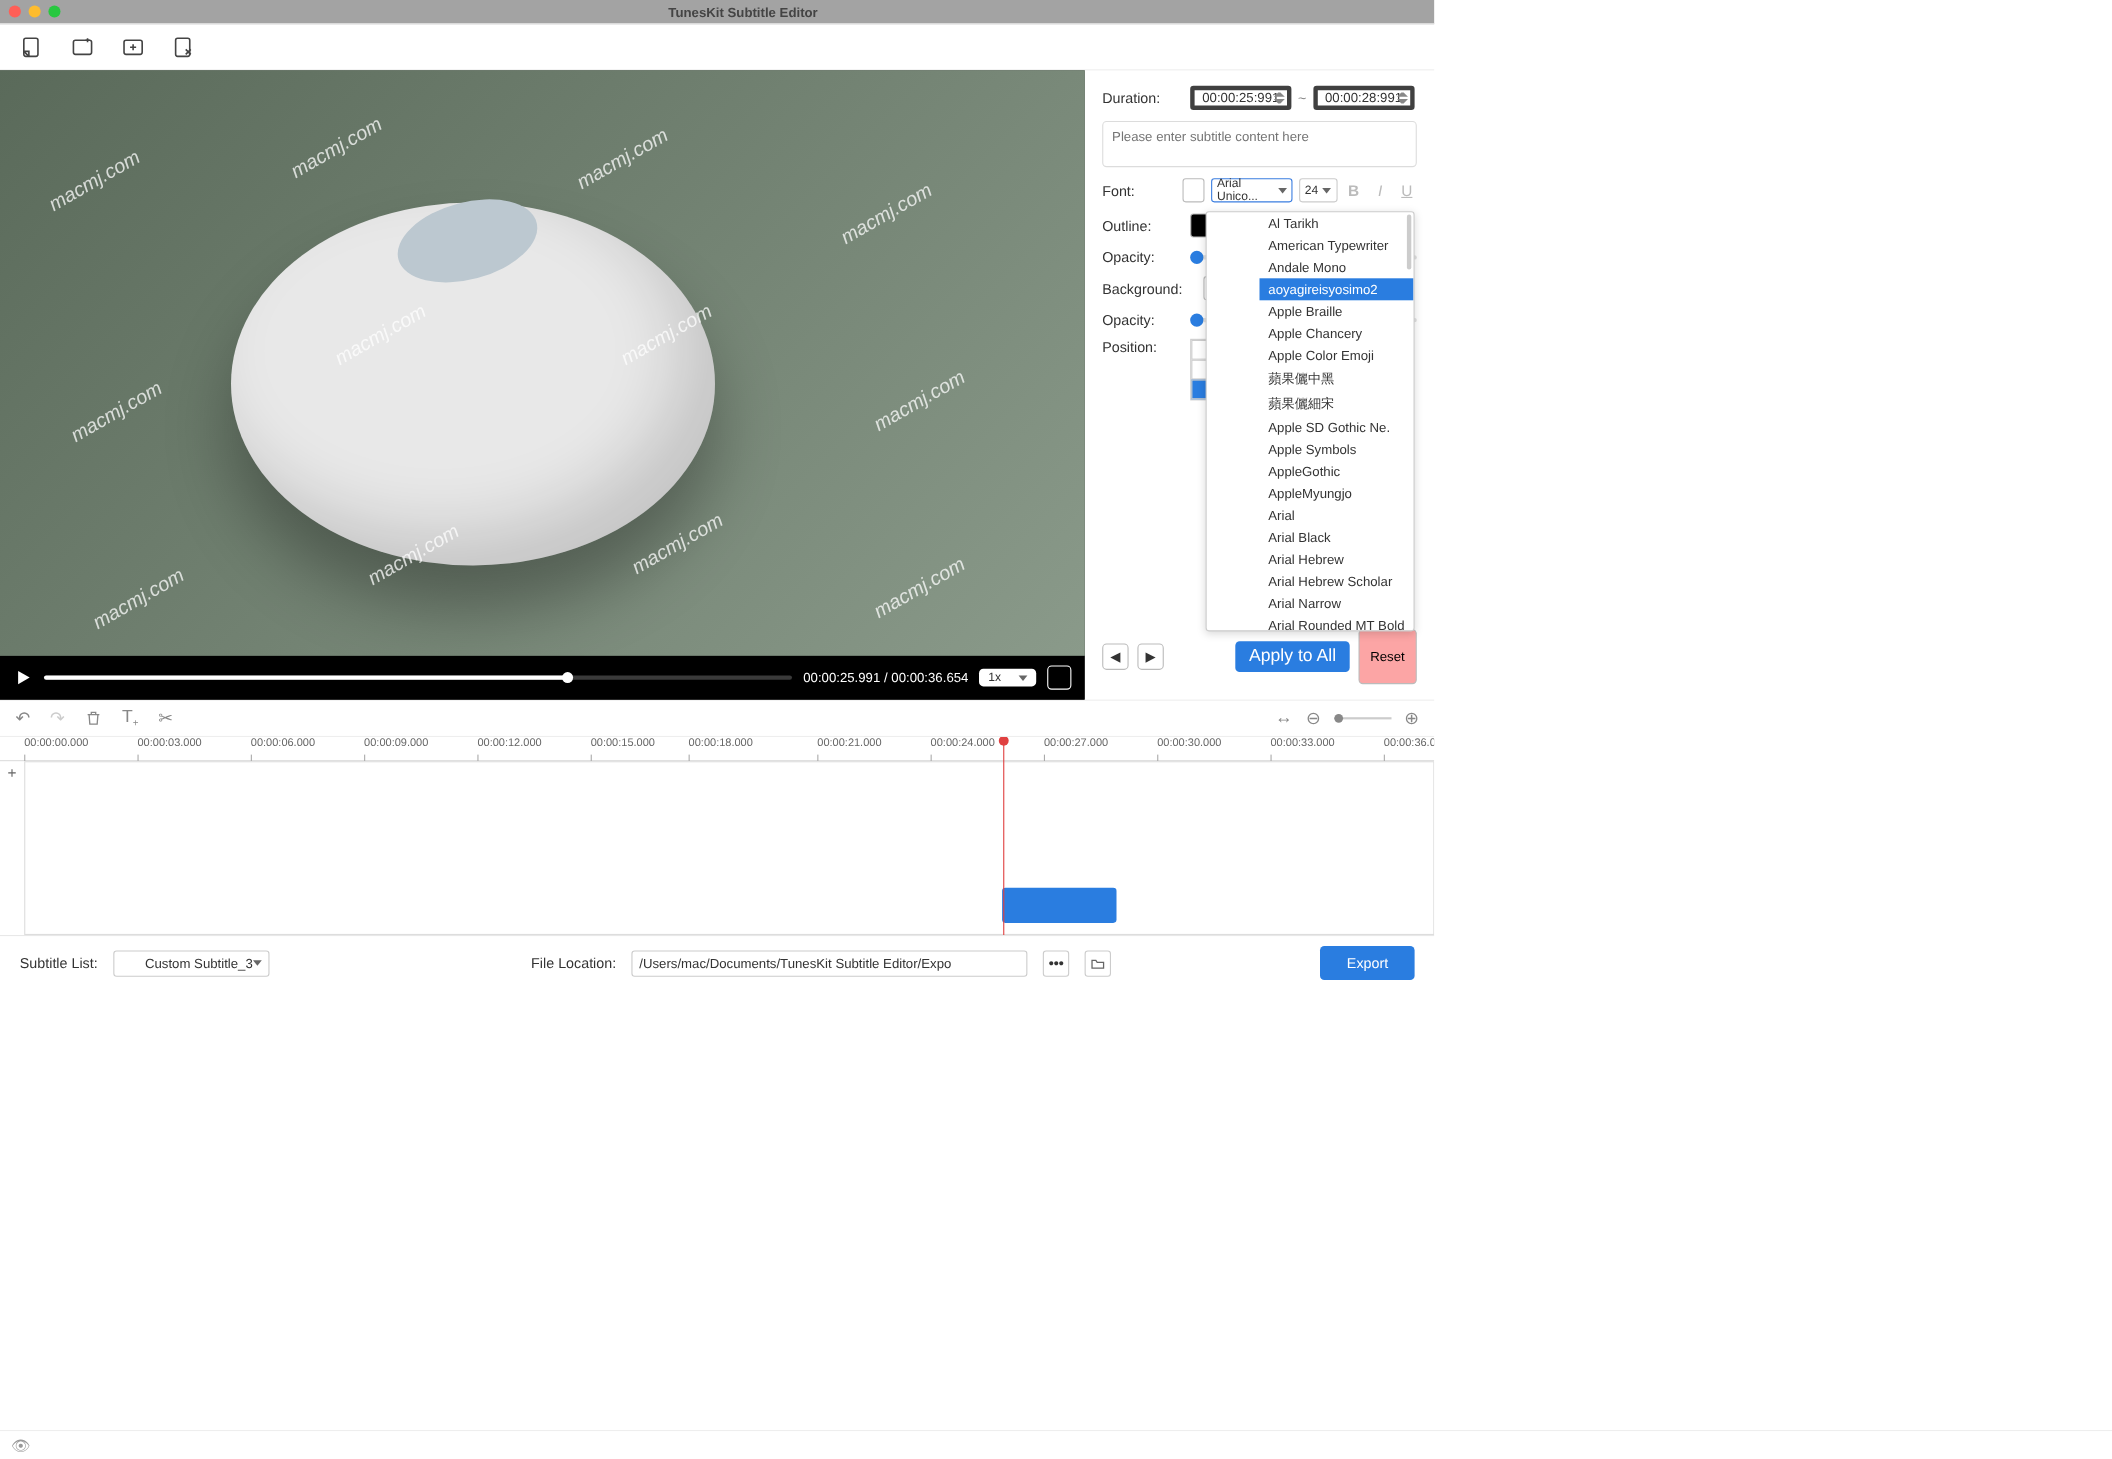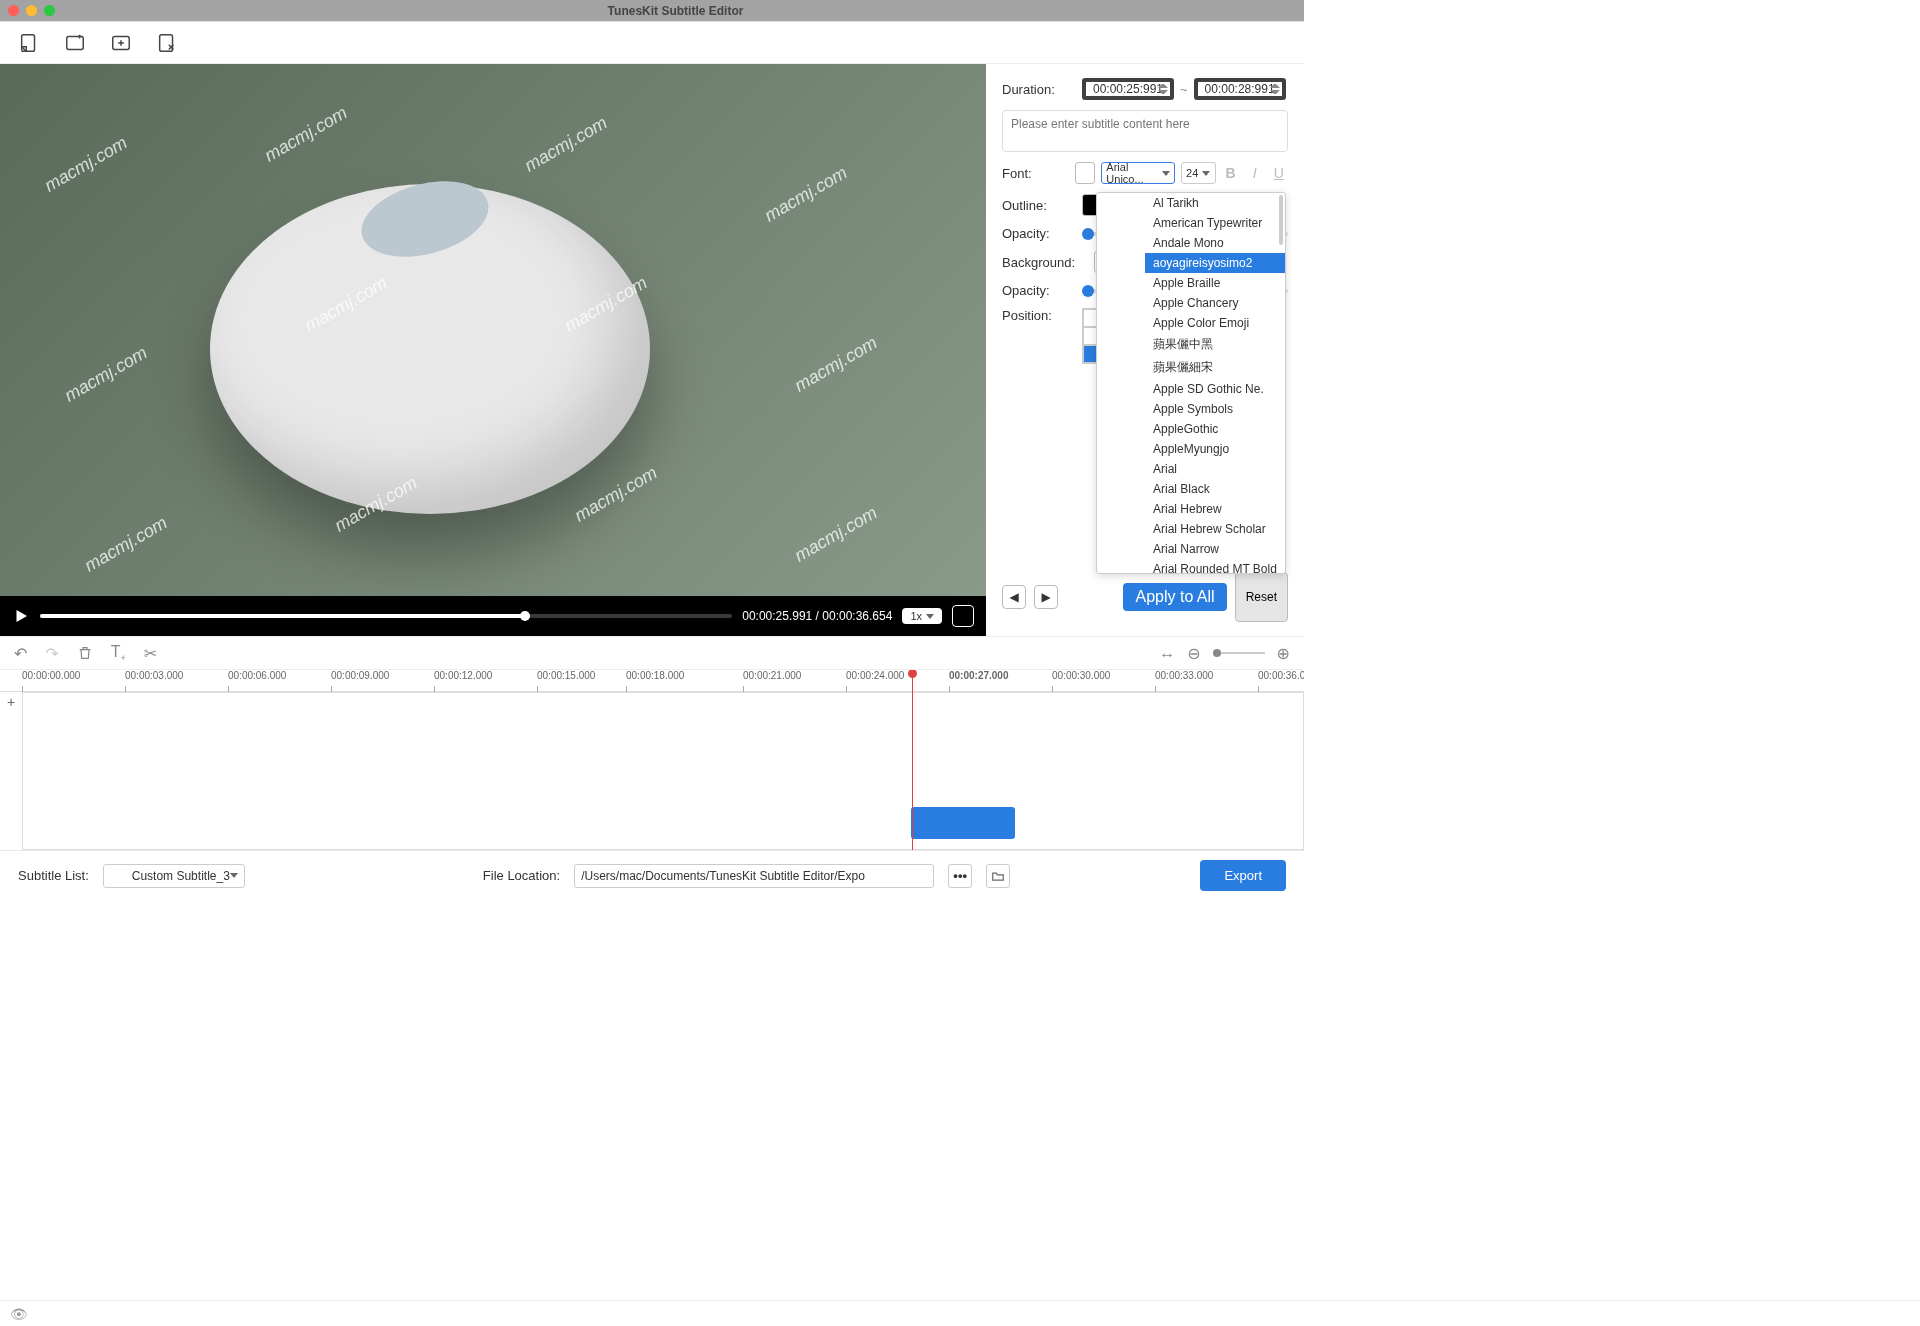--- a/index.html
+++ b/index.html
@@ -19,21 +19,21 @@
 .video-frame { flex: 1; background: #7a8a7a linear-gradient(135deg,#5a6a5a,#8a9a8a); position: relative; overflow: hidden; }
 .dome { position:absolute; width:440px; height:330px; left:210px; top:120px; background:#e8e8e8; border-radius:50%; box-shadow:inset -30px -30px 60px rgba(0,0,0,.15), 0 40px 60px rgba(0,0,0,.3); }
 .dome-lid { position:absolute; width:130px; height:70px; left:360px; top:120px; background:#bcc8d0; border-radius:50%; transform:rotate(-15deg); }
 .wm { position:absolute; color:rgba(255,255,255,.75); font-size:18px; font-style:italic; font-weight:300; transform:rotate(-30deg); pointer-events:none; }
 
 .video-controls { height: 40px; background: #000; display: flex; align-items: center; padding: 0 12px; gap: 10px; color: #fff; }
 .play-bar { flex:1; height:4px; background:#3a3a3a; border-radius:2px; position:relative; }
 .play-bar .prog { position:absolute; height:100%; background:#fff; border-radius:2px; width:70%; }
 .play-bar .thumb { position:absolute; width:10px; height:10px; background:#fff; border-radius:50%; top:-3px; left:70%; margin-left:-5px; }
 .time-disp { font-size:12px; white-space:nowrap; }
-.rate-box { background:#fff; color:#333; border-radius:4px; padding:2px 8px; display:flex; align-items:center; gap:4px; font-size:11px; }
+.rate-box { background:#fff; color:#333; border-radius:4px; padding:2px 8px; display:flex; align-items:center; gap:16px; font-size:11px; }
 .fs-icon { width:22px; height:22px; border:1.5px solid #fff; border-radius:4px; }
 
 .side-panel { width: 318px; padding: 14px 16px; display:flex; flex-direction:column; gap:10px; position:relative; }
 .sp-row { display:flex; align-items:center; gap:6px; }
 .sp-label { width:74px; font-size:13px; color:#333; }
 .dur-input { width:92px; height:22px; border:4px solid #404040; border-radius:3px; text-align:center; font-size:12px; background:#fff; position:relative; }
 .spinner { position:absolute; right:2px; top:2px; bottom:2px; width:10px; }
 .spinner::before,.spinner::after { content:""; position:absolute; left:0; right:0; height:0; border-left:4px solid transparent; border-right:4px solid transparent; }
 .spinner::before { top:0; border-bottom:4px solid #888; }
 .spinner::after { bottom:0; border-top:4px solid #888; }
@@ -50,21 +50,21 @@
 .pos-grid .sel { background:#2a7de0; }
 
 .font-dropdown { position:absolute; left:110px; top:128px; width:190px; background:#fff; border:1px solid #ccc; border-radius:3px; box-shadow:0 2px 8px rgba(0,0,0,.15); max-height:382px; overflow:hidden; z-index:10; }
 .font-dropdown .item { padding:3px 8px; font-size:12px; white-space:nowrap; overflow:hidden; text-overflow:ellipsis;margin-left:48px; }
 .font-dropdown .item.sel { background:#2a7de0; color:#fff; }
 .font-dropdown .scroll { position:absolute; right:2px; top:2px; width:4px; height:50px; background:#ccc; border-radius:2px; }
 
 .side-bottom { margin-top:auto; display:flex; align-items:center; gap:8px; }
 .nav-btn { width:24px; height:24px; border:1px solid #bbb; border-radius:4px; display:flex; align-items:center; justify-content:center; font-size:12px; cursor:pointer; }
 .apply-btn { background:#2a7de0; color:#fff; border:none; border-radius:4px; padding:5px 12px; font-size:16px; cursor:pointer; }
-.reset-btn { background:#e5e5e5; border:1px solid #bbb; border-radius:4px; padding:17px 10px; font-size:12px; cursor:pointer; }
+.reset-btn { background:#fca5a5; border:1px solid #bbb; border-radius:4px; padding:17px 10px; font-size:12px; cursor:pointer; }
 
 .timeline-tools { height:34px; border-top:1px solid #eee; border-bottom:1px solid #eee; display:flex; align-items:center; padding:0 14px; gap:18px; }
 .tt-icon { color:#888; cursor:pointer; font-size:16px; }
 .tt-right { margin-left:auto; display:flex; align-items:center; gap:12px; }
 .zoom-line { width:52px; height:2px; background:#ccc; position:relative; }
 .zoom-line .dot { width:8px; height:8px; background:#888; border-radius:50%; position:absolute; top:-3px; left:0; }
 
 .timeline { height:180px; position:relative; background:#fff; overflow:hidden; }
 .ruler { height:22px; border-bottom:1px solid #ddd; position:relative; font-size:10px; color:#666; }
 .ruler .tick { position:absolute; top:0; }
@@ -276,21 +276,21 @@
   <div class="ruler" id="ruler">
       <div class="tick" style="left: 22px;">00:00:00.000</div>
       <div class="tick" style="left: 125px;">00:00:03.000</div>
       <div class="tick" style="left: 228px;">00:00:06.000</div>
       <div class="tick" style="left: 331px;">00:00:09.000</div>
       <div class="tick" style="left: 434px;">00:00:12.000</div>
       <div class="tick" style="left: 537px;">00:00:15.000</div>
       <div class="tick" style="left: 626px;">00:00:18.000</div>
       <div class="tick" style="left: 743px;">00:00:21.000</div>
       <div class="tick" style="left: 846px;">00:00:24.000</div>
-      <div class="tick" style="left: 949px; font-weight: bold;">00:00:27.000</div>
+      <div class="tick" style="left: 949px;">00:00:27.000</div>
       <div class="tick" style="left: 1052px;">00:00:30.000</div>
       <div class="tick" style="left: 1155px;">00:00:33.000</div>
       <div class="tick" style="left: 1258px;">00:00:36.000</div>
     </div>
   <div class="plus-col">+</div>
   <div class="track-area">
     <div class="clip" style="left:888px; top:114px; width:104px"></div>
   </div>
   <div class="playhead" style="left:912px"></div>
 </div>

